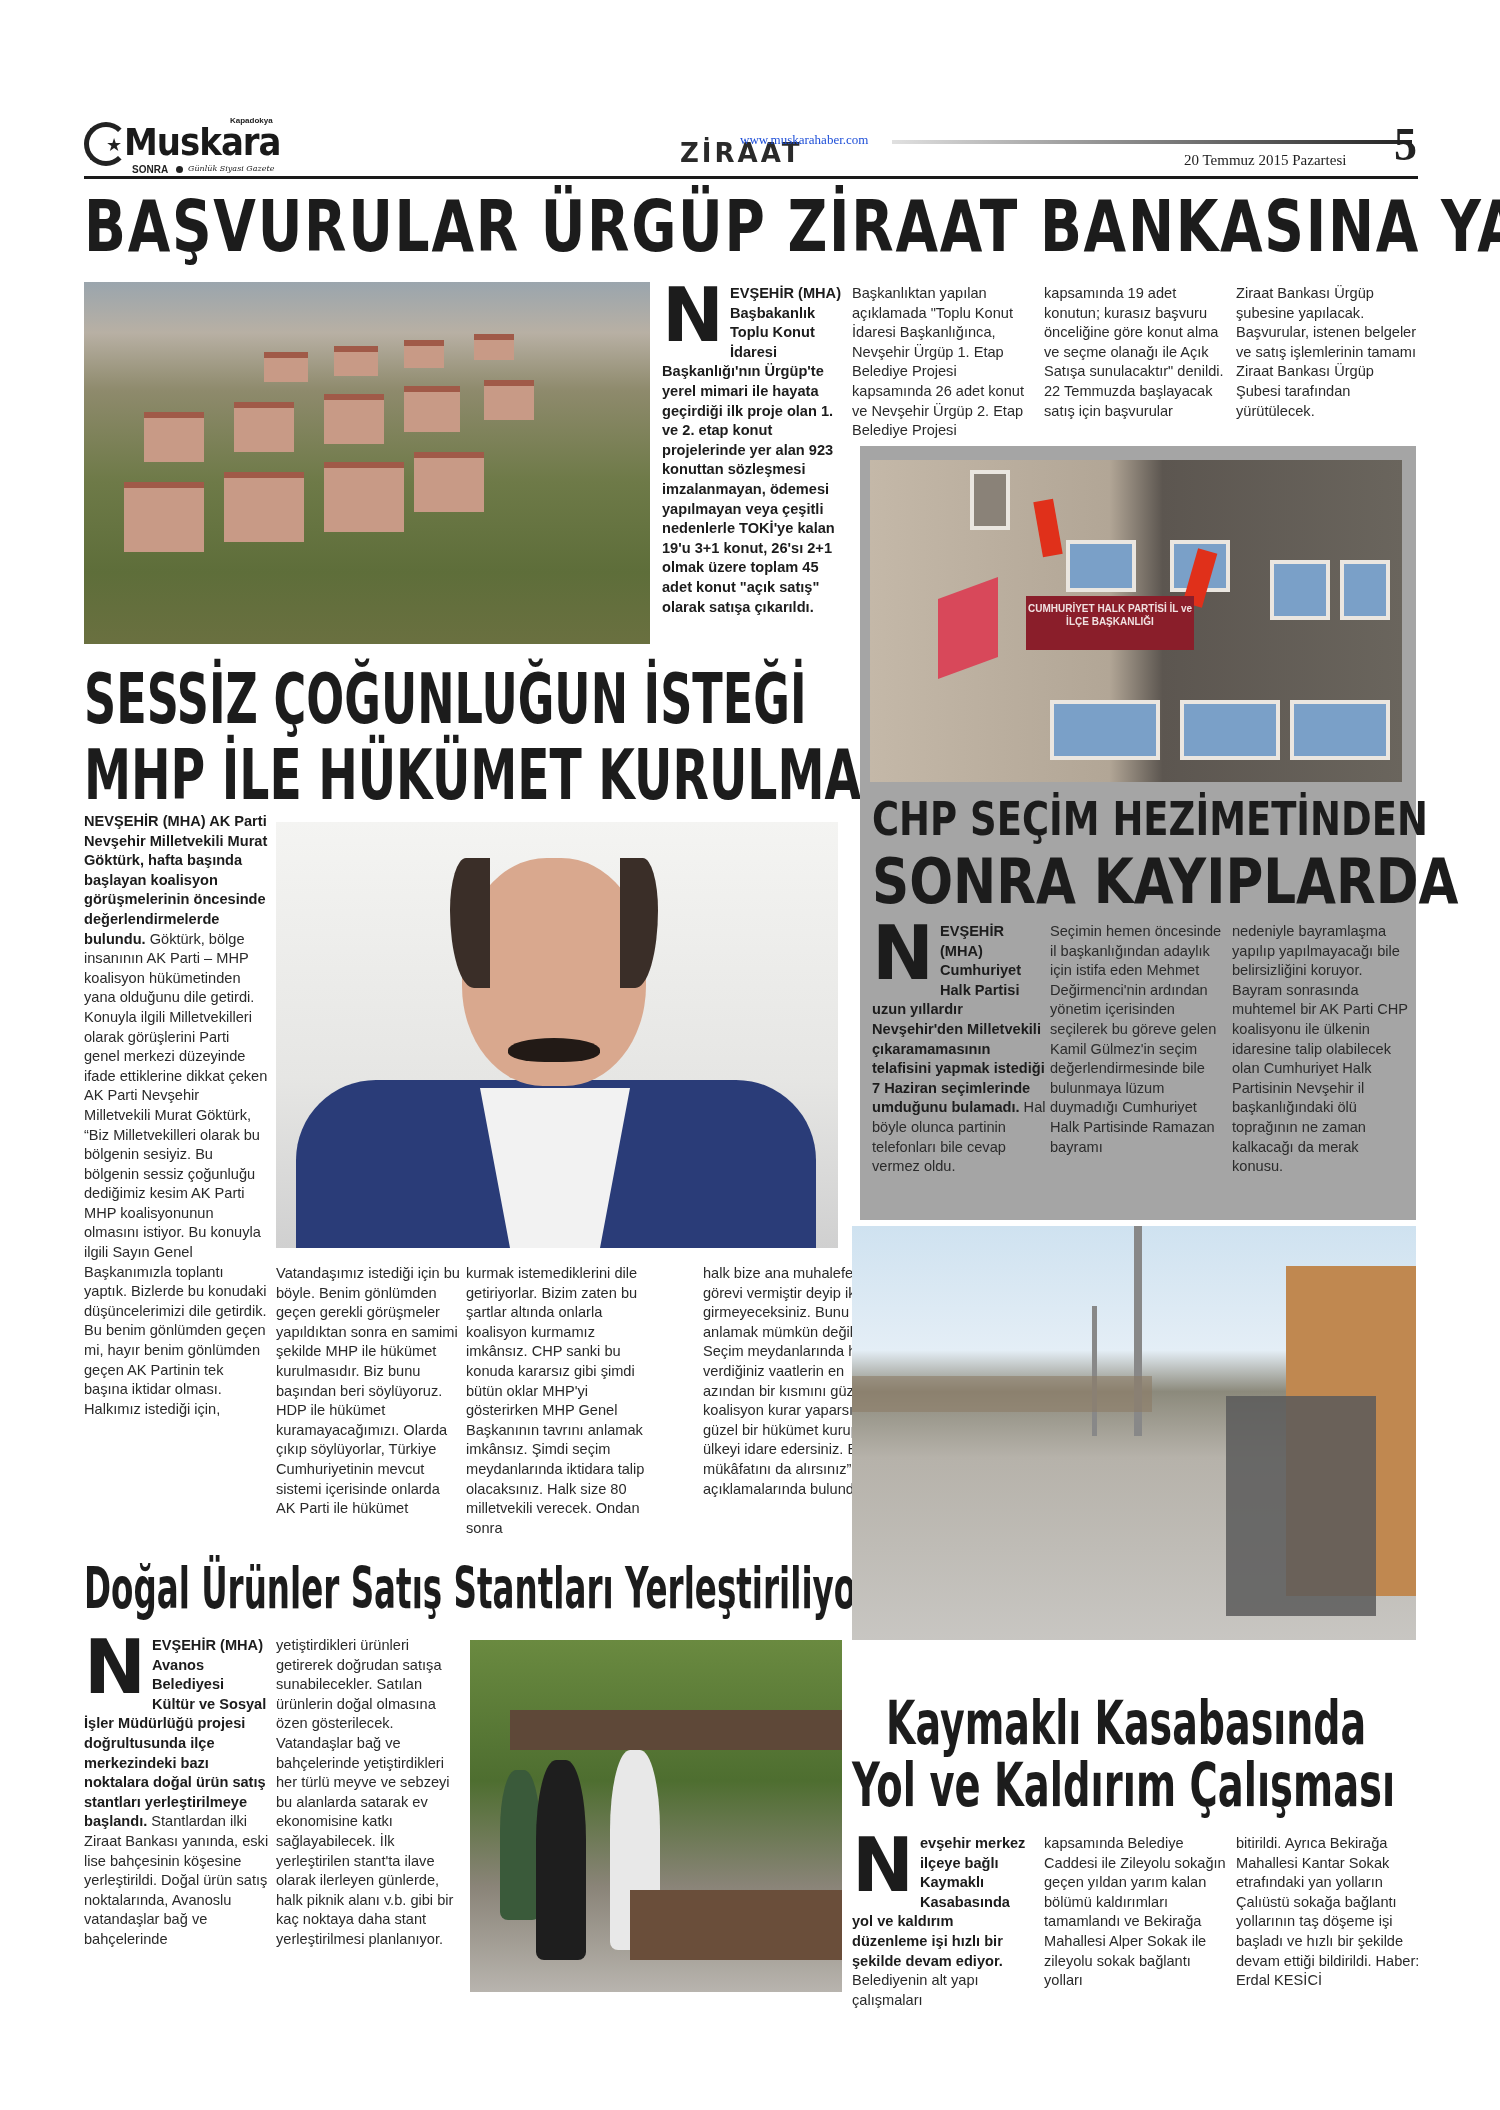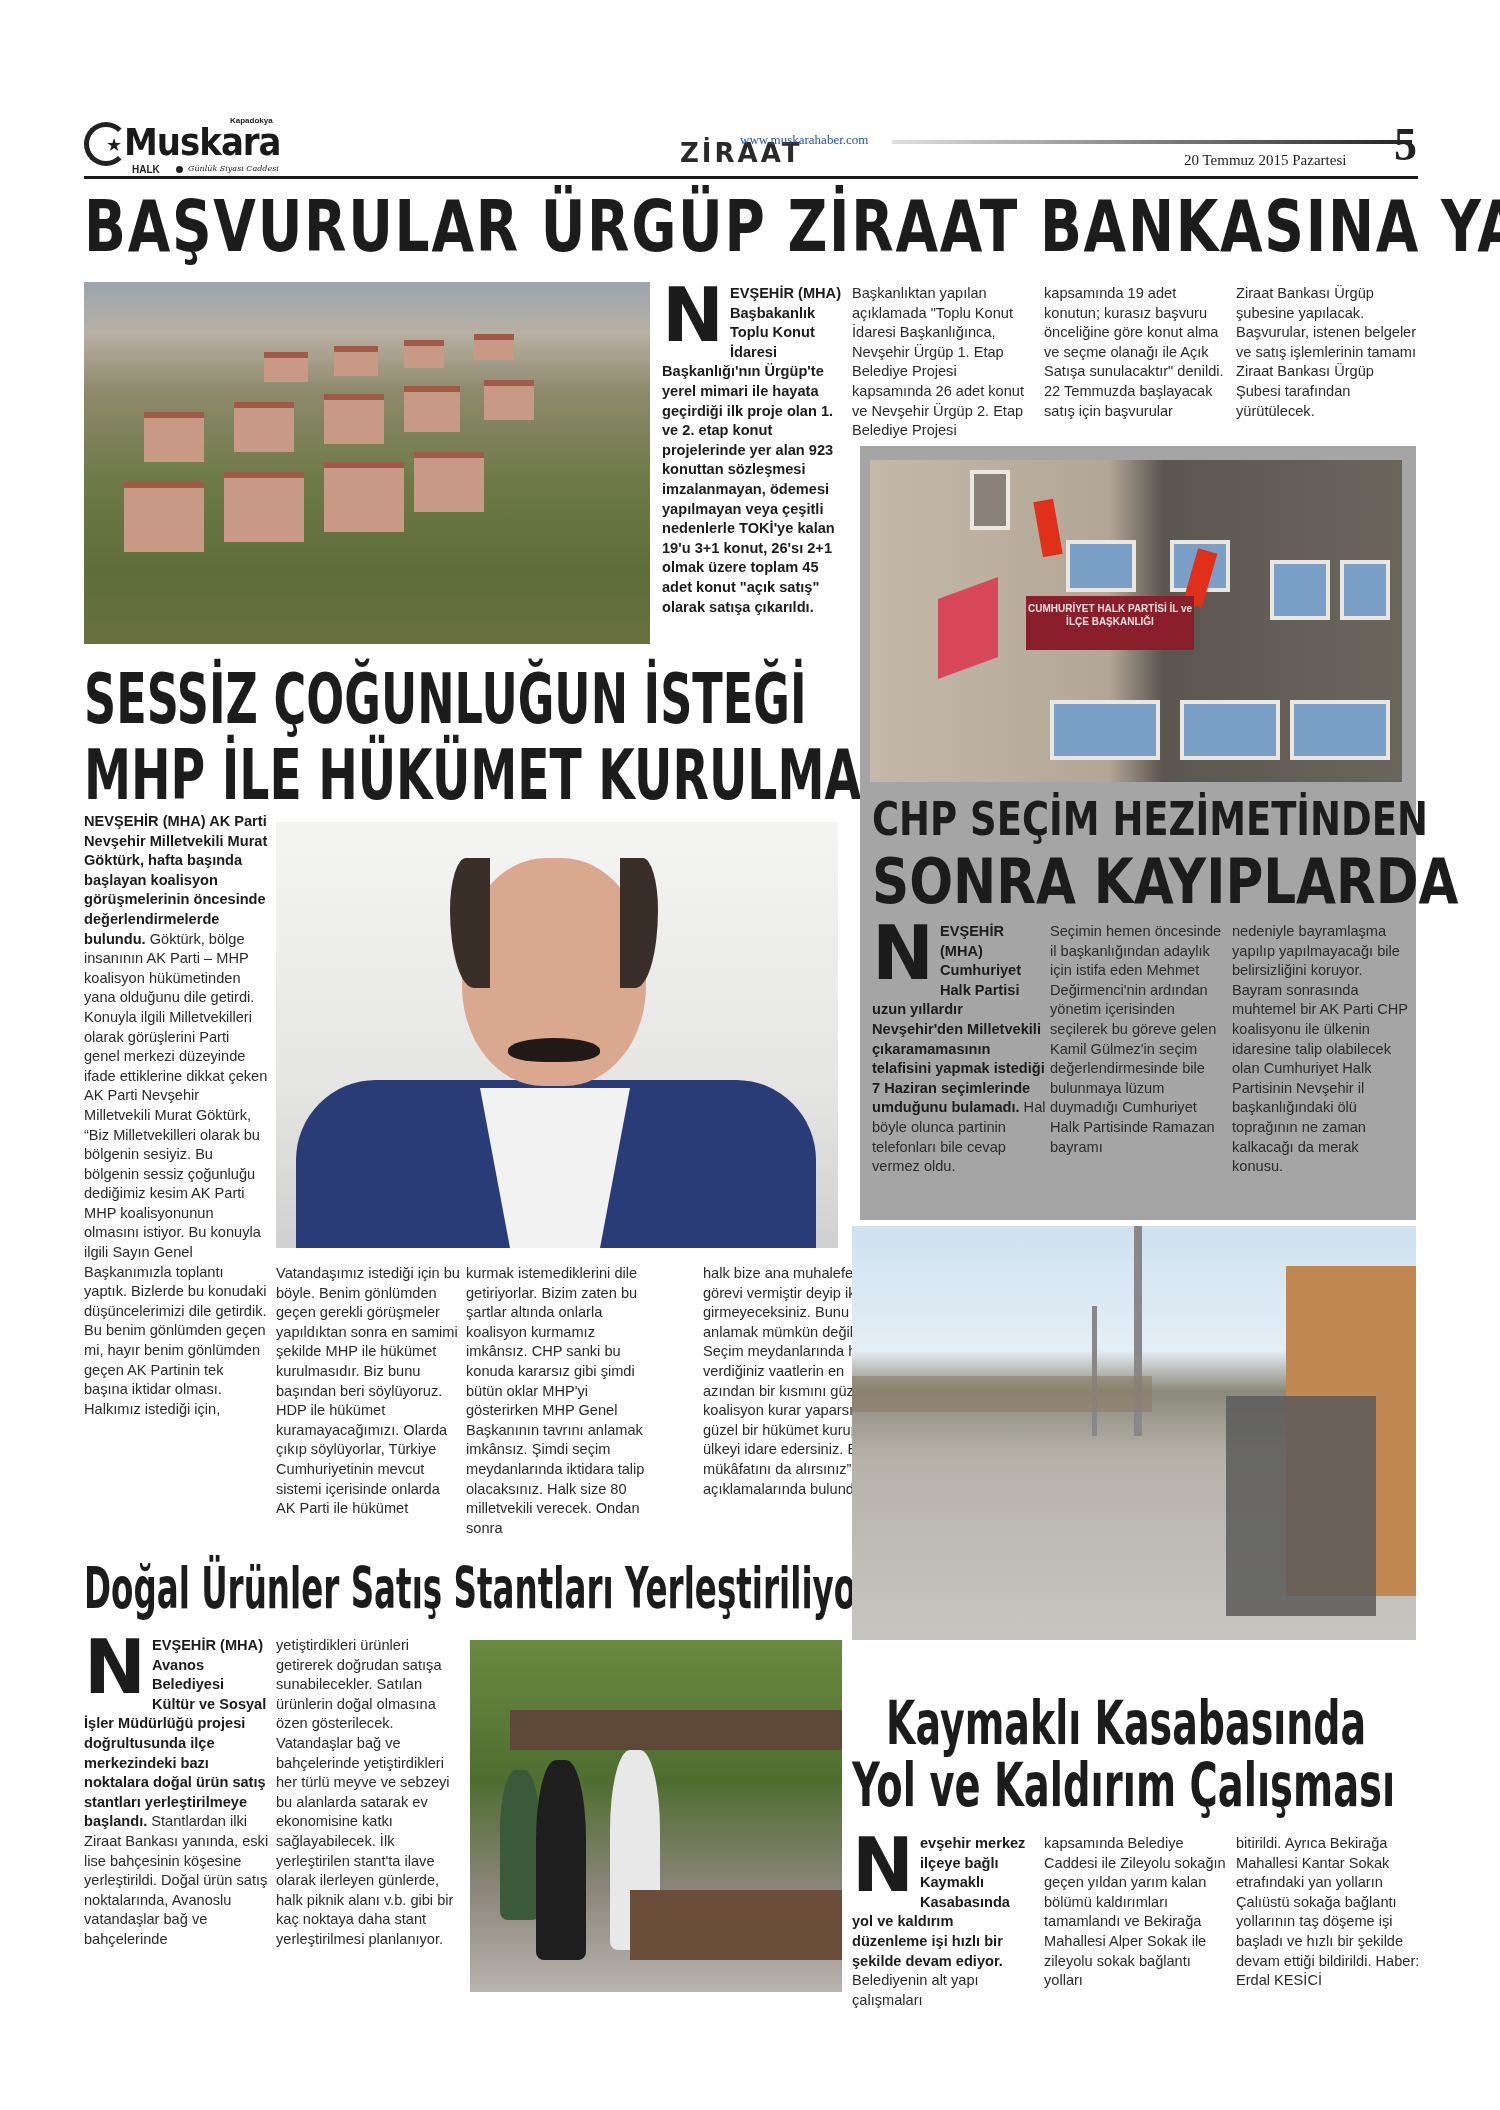--- a/index.html
+++ b/index.html
@@ -70,23 +70,23 @@
 </style>
 </head>
 <body>
 
 <div class="abs masthead">
   <div class="abs logo">
     <div class="abs logo-swirl"></div>
     <div class="abs logo-star">★</div>
     <div class="abs logo-kapadokya">Kapadokya</div>
     <div class="abs logo-main">Muskara</div>
-    <div class="abs logo-haber">HALK</div>
+    <div class="abs logo-haber">SONRA</div>
     <div class="abs logo-dot"></div>
-    <div class="abs logo-tag">Günlük Siyasi Caddesi</div>
+    <div class="abs logo-tag">Günlük Siyasi Gazete</div>
   </div>
   <div class="abs section-word">ZİRAAT</div>
   <div class="abs section-url">www.muskarahaber.com</div>
   <div class="abs section-line"></div>
   <div class="abs date">20 Temmuz 2015 Pazartesi</div>
   <div class="abs page-num">5</div>
 </div>
 <div class="abs mast-rule"></div>
 
 <div class="abs hl hl-main">BAŞVURULAR ÜRGÜP ZİRAAT BANKASINA YAPILACAK</div>

